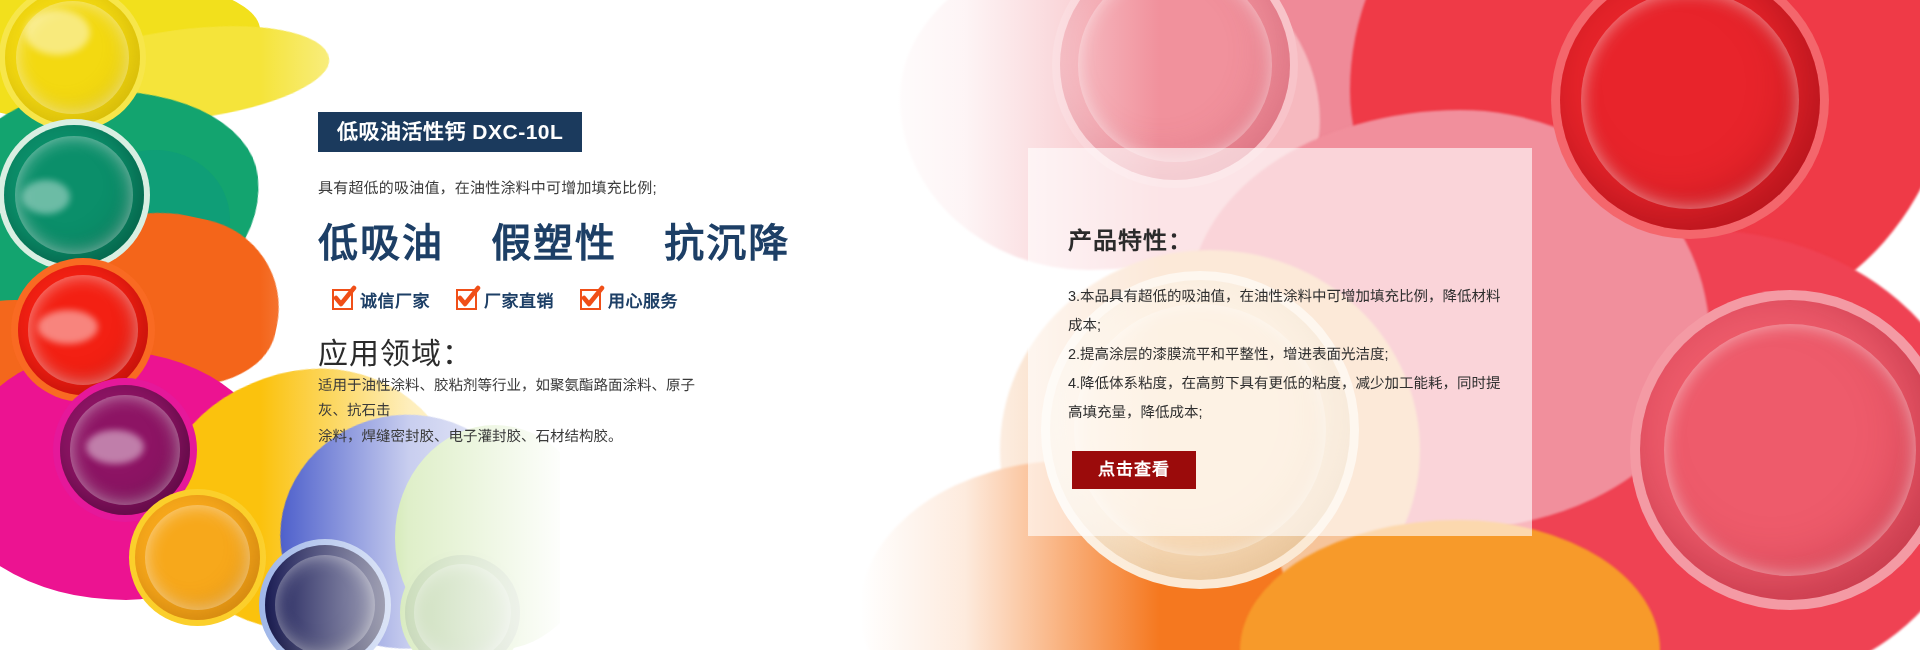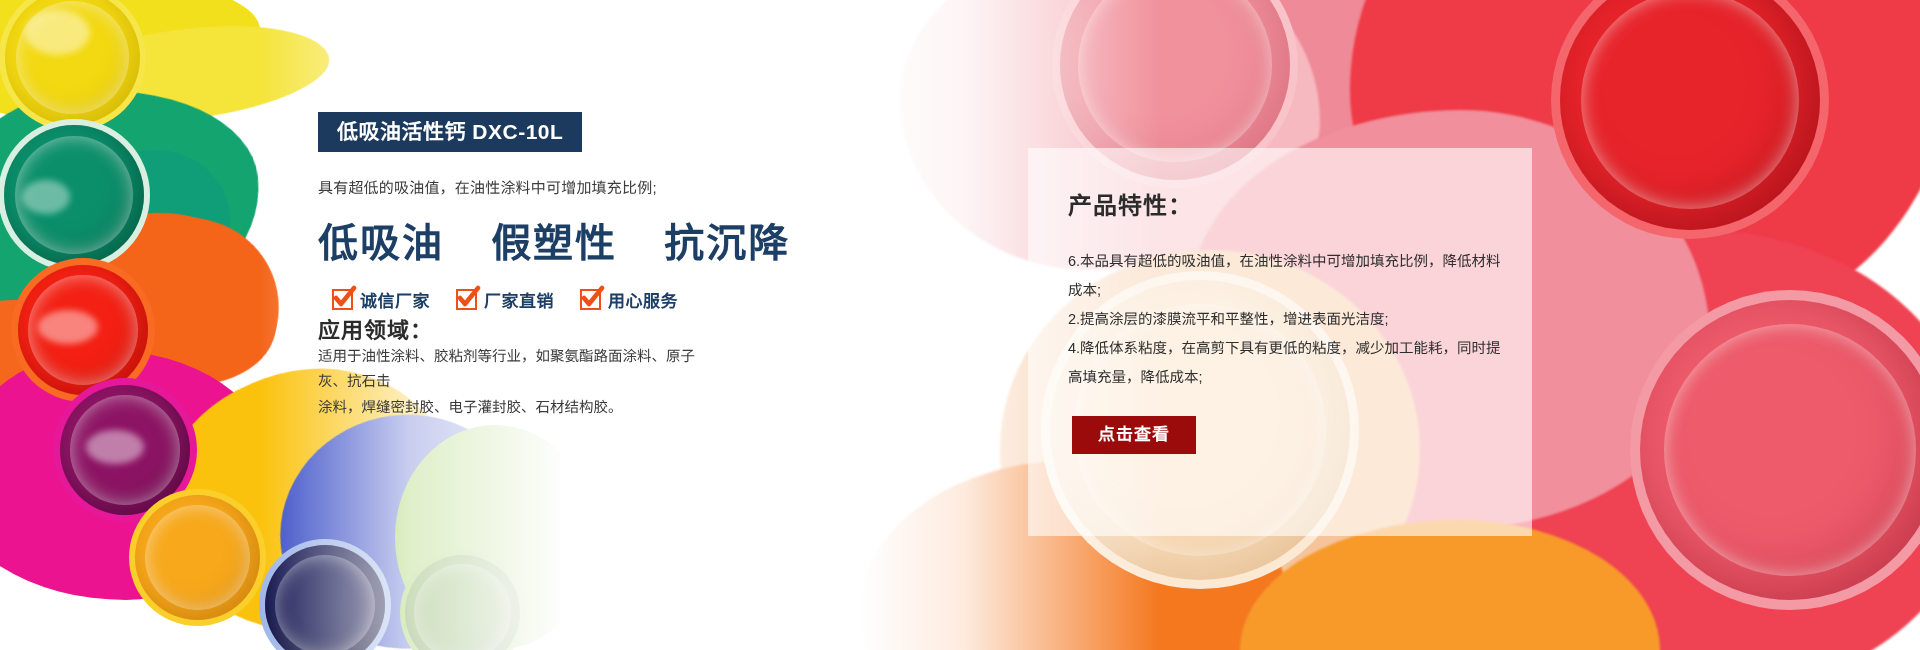--- a/index.html
+++ b/index.html
@@ -49,32 +49,32 @@
   .headline span{margin-right:34px;}
   .headline span:last-child{margin-right:0;}
   .checks{margin-top:18px;display:flex;align-items:center;padding-left:14px;}
   .check-item{display:flex;align-items:center;margin-right:26px;justify-content:center;}
   .check-box{
     width:17px;height:17px;border:2px solid #f04f18;position:relative;margin-right:7px;flex:none;
   }
   .check-box svg{position:absolute;left:-2px;top:-6px;}
   .check-label{font-size:17px;color:#1d3f66;font-weight:bold;letter-spacing:.5px;}
   .field-title{
-    font-size:22px;font-weight:bold;color:#2b2b2b;letter-spacing:1px;
+    margin-top:17px;font-size:30px;font-weight:normal;color:#2b2b2b;letter-spacing:1px;
   }
   .field-body{
     font-size:14.5px;color:#3a3a3a;line-height:1.75;width:400px;
   }
 
   
   .panel{
     position:absolute;left:1028px;top:148px;width:504px;height:388px;
     background:rgba(255,255,255,.62);
   }
-  .panel-inner{padding:38px 27px 0 40px;}
+  .panel-inner{padding:38px 27px 0 40px;margin-top:35px;}
   .panel-title{
     font-size:24px;font-weight:bold;color:#2b2b2b;letter-spacing:1px;
   }
   .panel-list{margin-top:26px;font-size:14.5px;color:#2e2e2e;line-height:2.0;}
   .panel-list p{margin:0;}
   .cta{
     display:inline-block;margin-top:24px;margin-left:4px;
     background:#9b0b0b;color:#ffffff;font-size:17px;font-weight:bold;
     letter-spacing:1px;padding:10px 26px 11px 26px;line-height:1;
     border:none;cursor:pointer;
@@ -209,21 +209,21 @@
     <div class="field-body">
       <div>适用于油性涂料、胶粘剂等行业，如聚氨酯路面涂料、原子灰、抗石击</div>
       <div>涂料，焊缝密封胶、电子灌封胶、石材结构胶。</div>
     </div>
   </div>
 
   <div class="panel">
     <div class="panel-inner">
       <div class="panel-title">产品特性：</div>
       <div class="panel-list">
-        <p>6.本品具有超低的吸油值，在油性涂料中可增加填充比例，降低材料</p>
+        <p>3.本品具有超低的吸油值，在油性涂料中可增加填充比例，降低材料</p>
         <p>成本;</p>
         <p>2.提高涂层的漆膜流平和平整性，增进表面光洁度;</p>
         <p>4.降低体系粘度，在高剪下具有更低的粘度，减少加工能耗，同时提</p>
         <p>高填充量，降低成本;</p>
       </div>
       <button class="cta" type="button">点击查看</button>
     </div>
   </div>
 
 </div>

